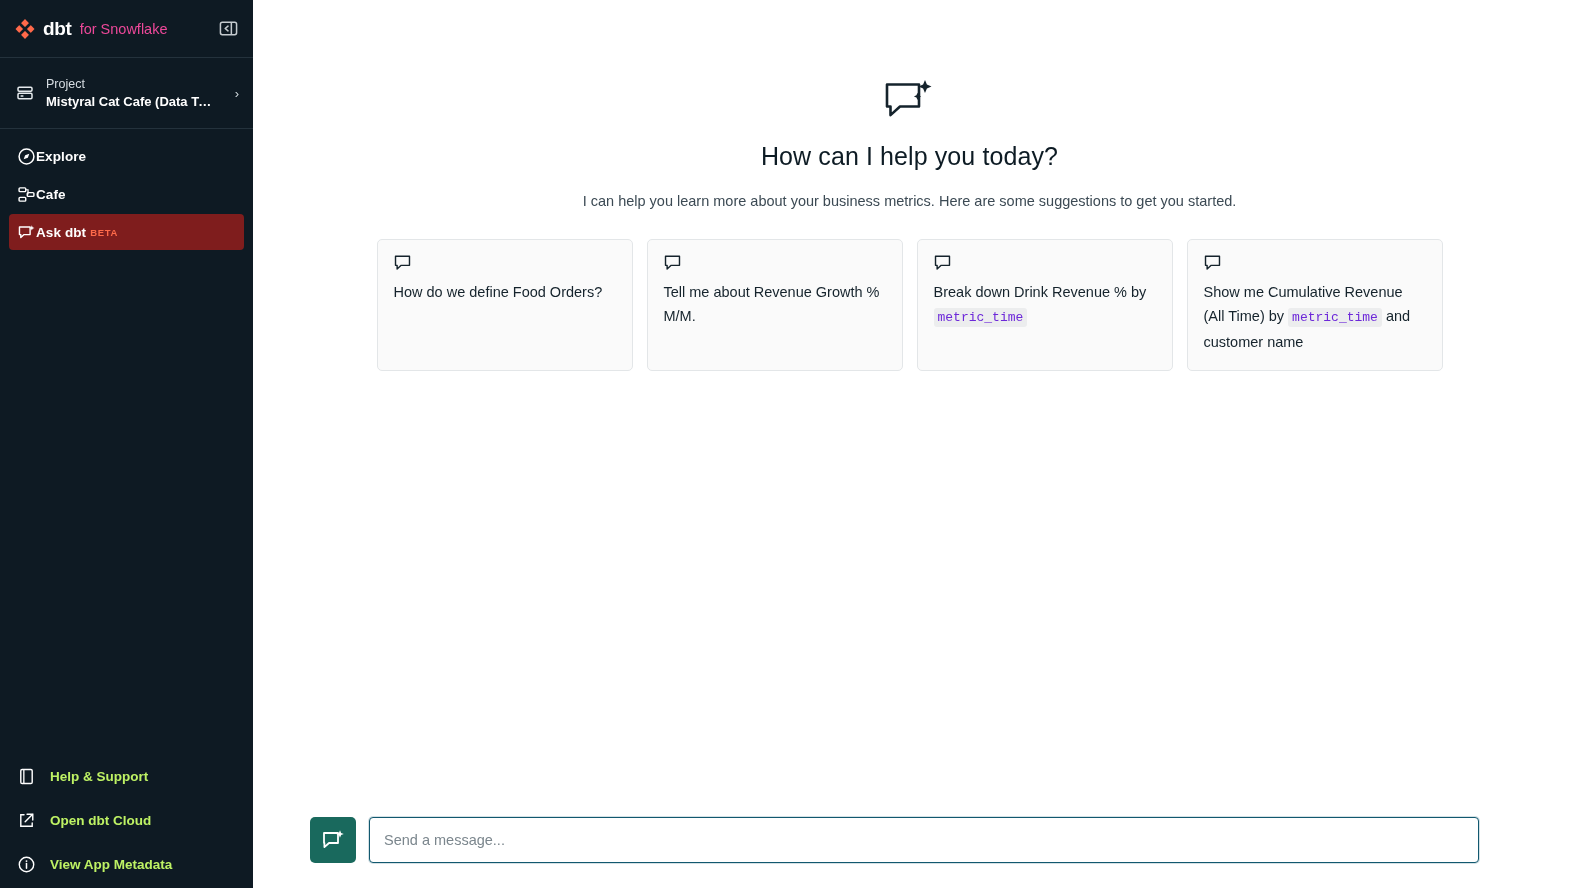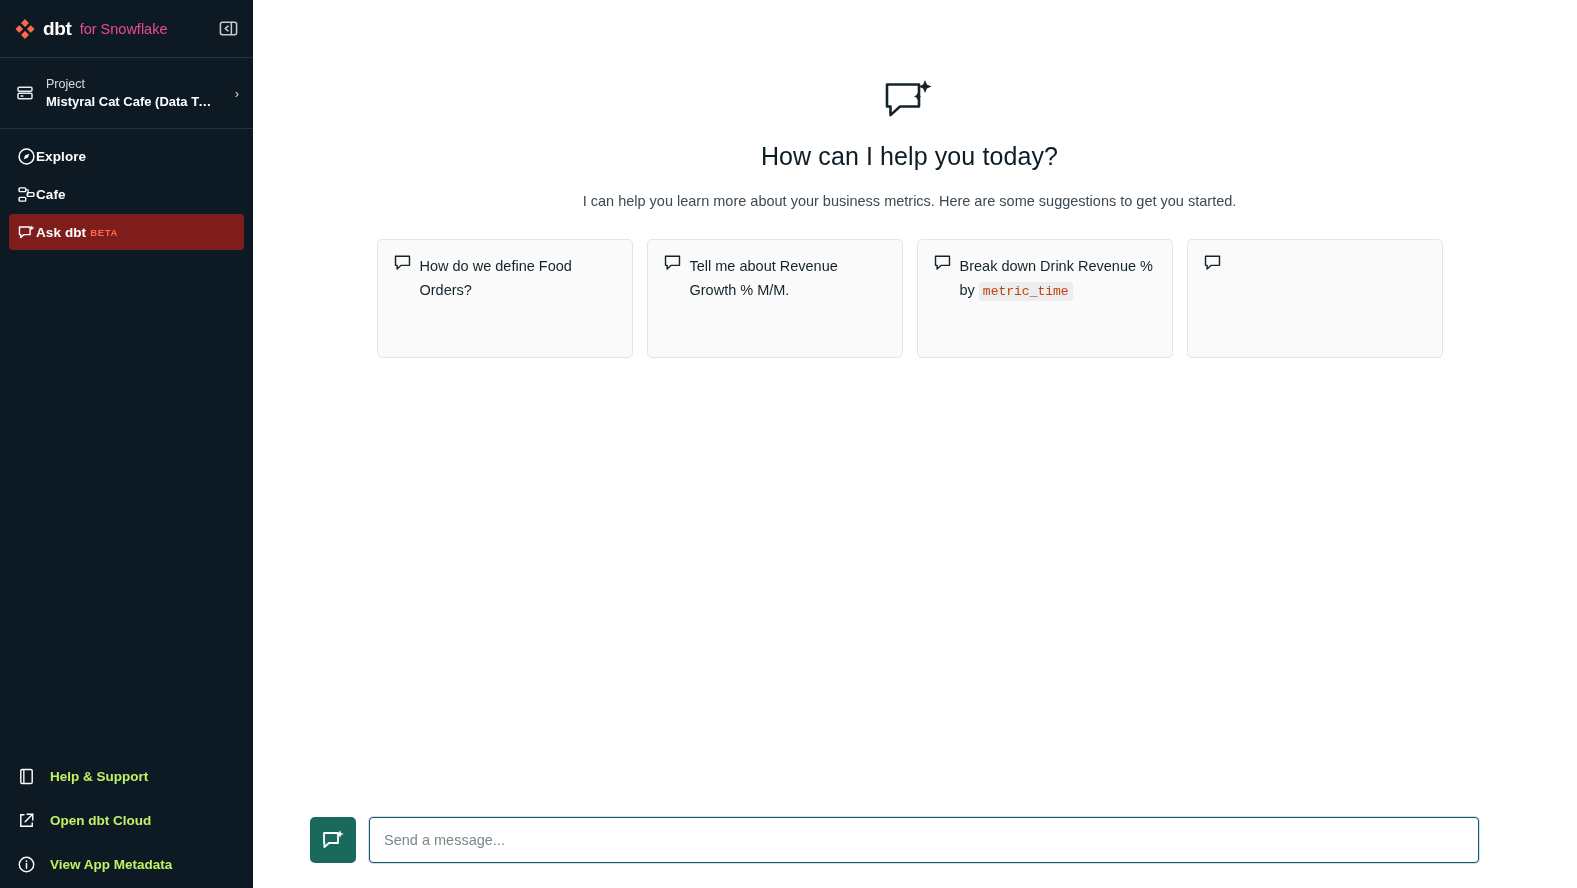--- a/index.html
+++ b/index.html
@@ -213,39 +213,39 @@
   }
   .card {
     width: 256px;
     min-height: 119px;
     background: #fafafa;
     border: 1px solid #e3e6e8;
     border-radius: 5px;
     padding: 14px 16px 16px 16px;
     cursor: pointer;
     display: flex;
-    flex-direction: row;
+    flex-direction: column;
     gap: 9px;
   }
   .card-ico {
     width: 17px; height: 17px;
     color: #0d1b24;
   }
   .card-text {
     font-size: 14.5px;
     line-height: 24px;
     color: #15232c;
   }
   .card-text code {
     font-family: "Liberation Mono", monospace;
     font-size: 13px;
     background: #ecedee;
     border-radius: 3px;
     padding: 2px 4px;
-    color: #c2410c;
+    color: #6d28d9;
   }
 
   
   .composer {
     margin-top: auto;
     display: flex;
     align-items: center;
     gap: 13px;
     padding: 0 87px 25px 57px;
   }
@@ -443,20 +443,23 @@
           <span>Break down Drink Revenue % by </span><code>metric_time</code>
         </span>
       </div>
 
       <div class="card">
         <span class="card-ico">
           <svg width="17" height="17" viewBox="0 0 18 18" aria-hidden="true">
             <path d="M1.6 2.4 h14.8 v9.6 h-8.8 l-4.3 3.8 v-3.8 H1.6 z" fill="none" stroke="#15232c" stroke-width="1.5" stroke-linejoin="round"></path>
           </svg>
         </span>
+        <span class="card-text">
+          <span>Show me Cumulative Revenue (All Time) by </span><code>metric_time</code><span> and customer name</span>
+        </span>
       </div>
 
     </section>
 
     <div class="composer">
       <div class="composer-btn">
         <svg width="24" height="24" viewBox="0 0 24 24" aria-hidden="true">
           <path d="M3 5 h14 v10 h-9 l-4.6 4.1 v-4.1 H3 z" fill="none" stroke="#ffffff" stroke-width="1.8" stroke-linejoin="round"></path>
           <path d="M19 2.2 l1.1 2.7 2.7 1.1 -2.7 1.1 -1.1 2.7 -1.1 -2.7 -2.7 -1.1 2.7 -1.1 z" fill="#ffffff"></path>
         </svg>

